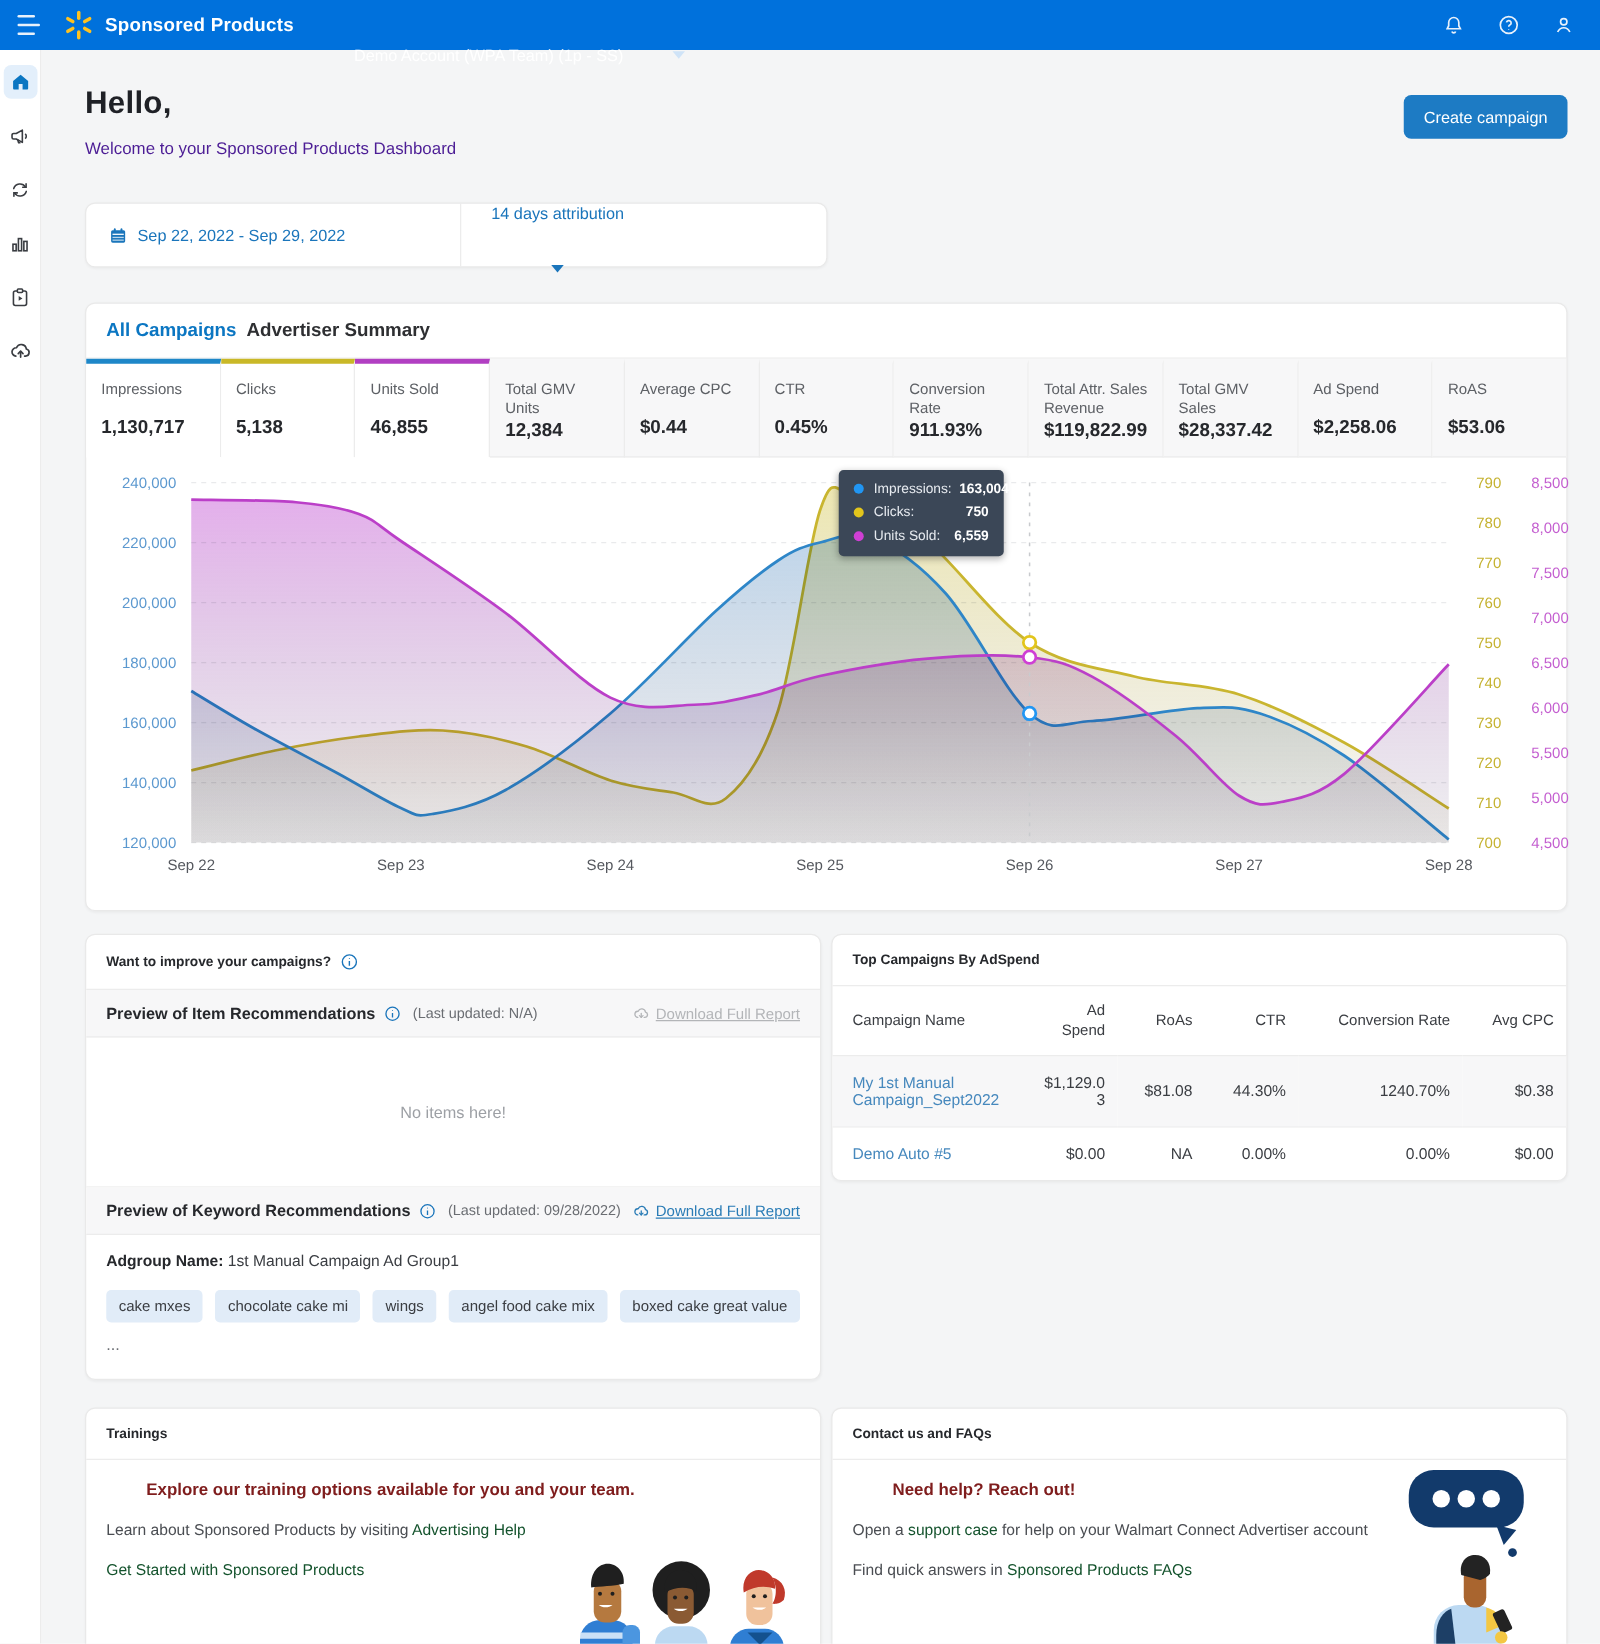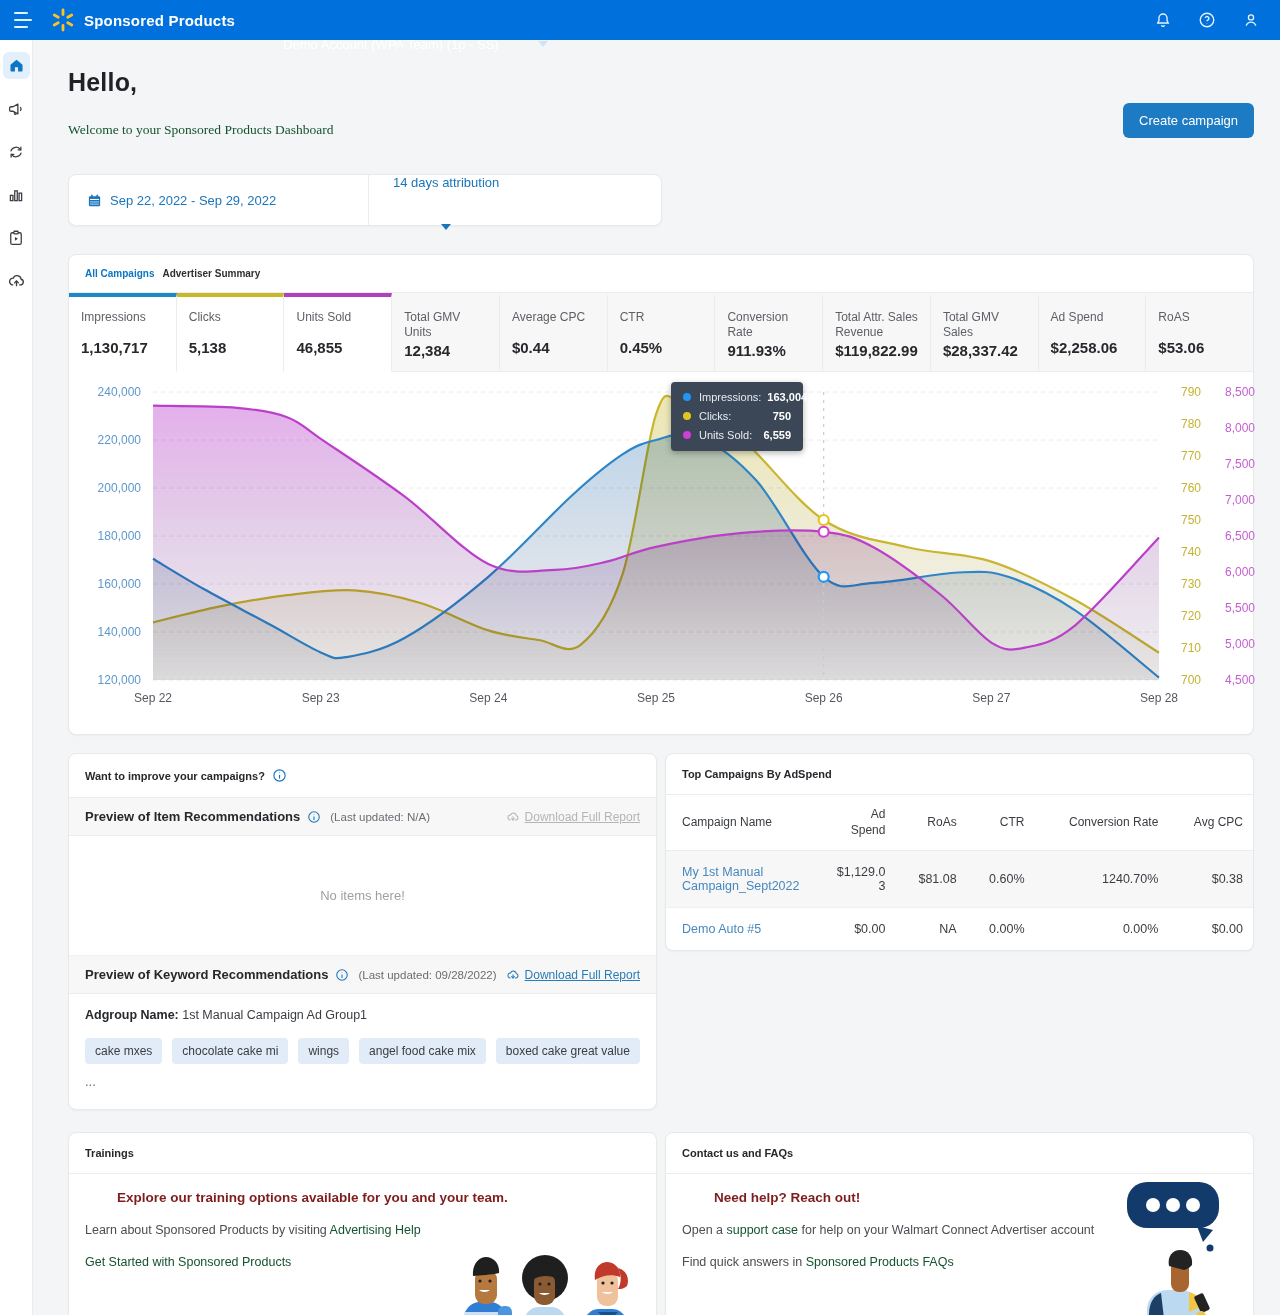--- a/index.html
+++ b/index.html
@@ -25,37 +25,37 @@
   .topbar-right svg { display:block; cursor:pointer;}
   
   .sidenav {
     position:absolute; left:0; top:40px; bottom:0; width:33px; background:#fff;
     border-right:1px solid #ececec; display:flex; flex-direction:column; align-items:center; padding-top:12px; gap:16px; z-index:4;
   }
   .sidenav .nav-item { width:27px; height:27px; display:flex; align-items:center; justify-content:center; border-radius:6px; cursor:pointer;}
   .sidenav .nav-item.active { background:#e3effb; }
   
   .main { margin-left:33px; padding:28px 26px 0 35px; }
-  .greeting-row { display:flex; align-items:flex-end; justify-content:space-between; }
+  .greeting-row { display:flex; align-items:flex-start; justify-content:space-between; }
   .hello { font-size:25px; font-weight:bold; color:#1f2126; letter-spacing:.2px;}
-  .welcome { font-size:13.5px; color:#14532d; margin-top:25px;font-family:Liberation Serif, serif;}
+  .welcome { font-size:13.5px; color:#4c1d95; margin-top:14px;}
   .btn-primary {
     background:#1d7bc4; color:#fff; border:none; border-radius:6px; font-family:inherit;
     font-size:13px; padding:10px 16px; cursor:pointer; margin-top:8px;
   }
   .card { background:#fff; border:1px solid #e9e9e9; border-radius:8px; box-shadow:0 1px 2px rgba(0,0,0,.04); }
   
   .filter-card { margin-top:36px; width:594px; height:52px; display:flex; align-items:stretch; }
   .filter-cell { display:flex; align-items:center; padding:0 18px; }
   .filter-cell.date { width:300px; border-right:1px solid #ececec; gap:8px; color:#1a75bb; font-size:13px; cursor:pointer;}
   .filter-cell.attr { gap:34px; color:#1a75bb; font-size:13px; cursor:pointer; padding-left:24px;flex-direction:column;}
   .filter-cell.attr .caret{ border-top-color:#1a75bb; }
   
   .perf-card { margin-top:28px; }
-  .perf-head { padding:13px 16px; border-bottom:1px solid #ececec; font-size:10px; font-weight:bold; display:flex; gap:8px;}
+  .perf-head { padding:13px 16px; border-bottom:1px solid #ececec; font-size:15px; font-weight:bold; display:flex; gap:8px;}
   .perf-head .tabname { color:#0b76c2; cursor:pointer; }
   .metrics { display:flex; }
   .metric { flex:1 1 0; padding:10px 12px 12px; border-right:1px solid #ececec; border-top:4px solid transparent; background:#f7f7f8; border-bottom:1px solid #ececec; cursor:pointer;}
   .metric:last-child { border-right:none;}
   .metric.tab { background:#fff; border-bottom:1px solid transparent;}
   .metric .m-label { font-size:12px; color:#5d6065; min-height:30px; line-height:1.25; padding-top:3px;}
   .metric .m-value { font-size:15px; font-weight:bold; color:#26282c; margin-top:2px; white-space:nowrap;}
   .chart-wrap { position:relative; padding:4px 0 6px; }
   .chart-wrap svg { display:block; }
   .tooltip {
@@ -437,21 +437,21 @@
               <th>CTR</th>
               <th>Conversion Rate</th>
               <th>Avg CPC</th>
             </tr>
           </thead>
         <tbody id="tc-body">
             <tr class="alt">
               <td><a>My 1st Manual Campaign_Sept2022</a></td>
               <td class="wrapnum">$1,129.03</td>
               <td>$81.08</td>
-              <td>0.60%</td>
+              <td>44.30%</td>
               <td>1240.70%</td>
               <td>$0.38</td>
             </tr>
             <tr>
               <td><a>Demo Auto #5</a></td>
               <td class="wrapnum">$0.00</td>
               <td>NA</td>
               <td>0.00%</td>
               <td>0.00%</td>
               <td>$0.00</td>

